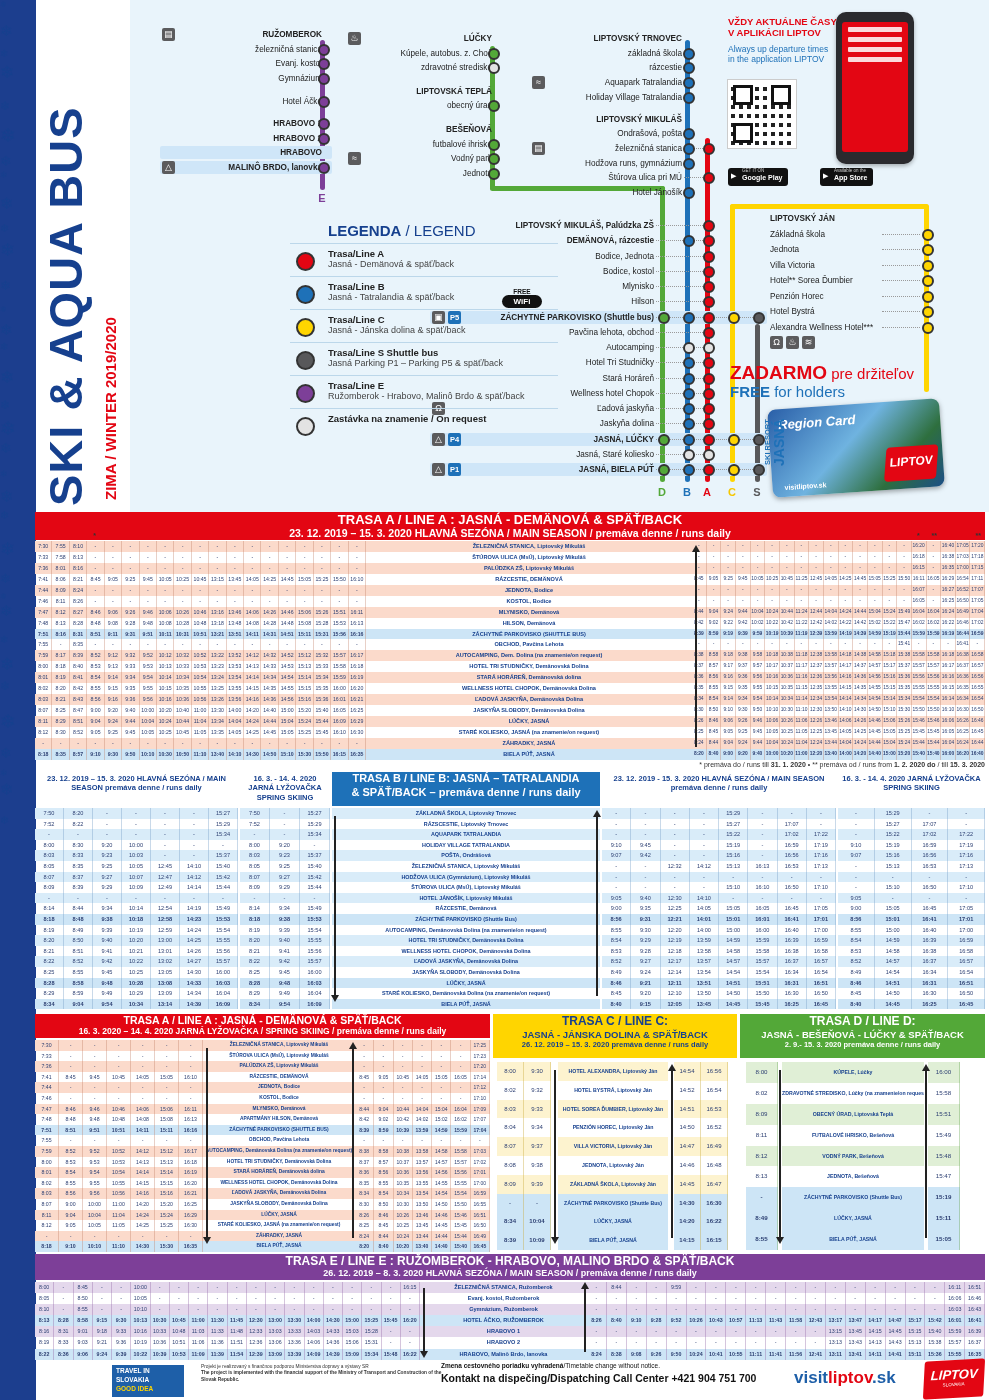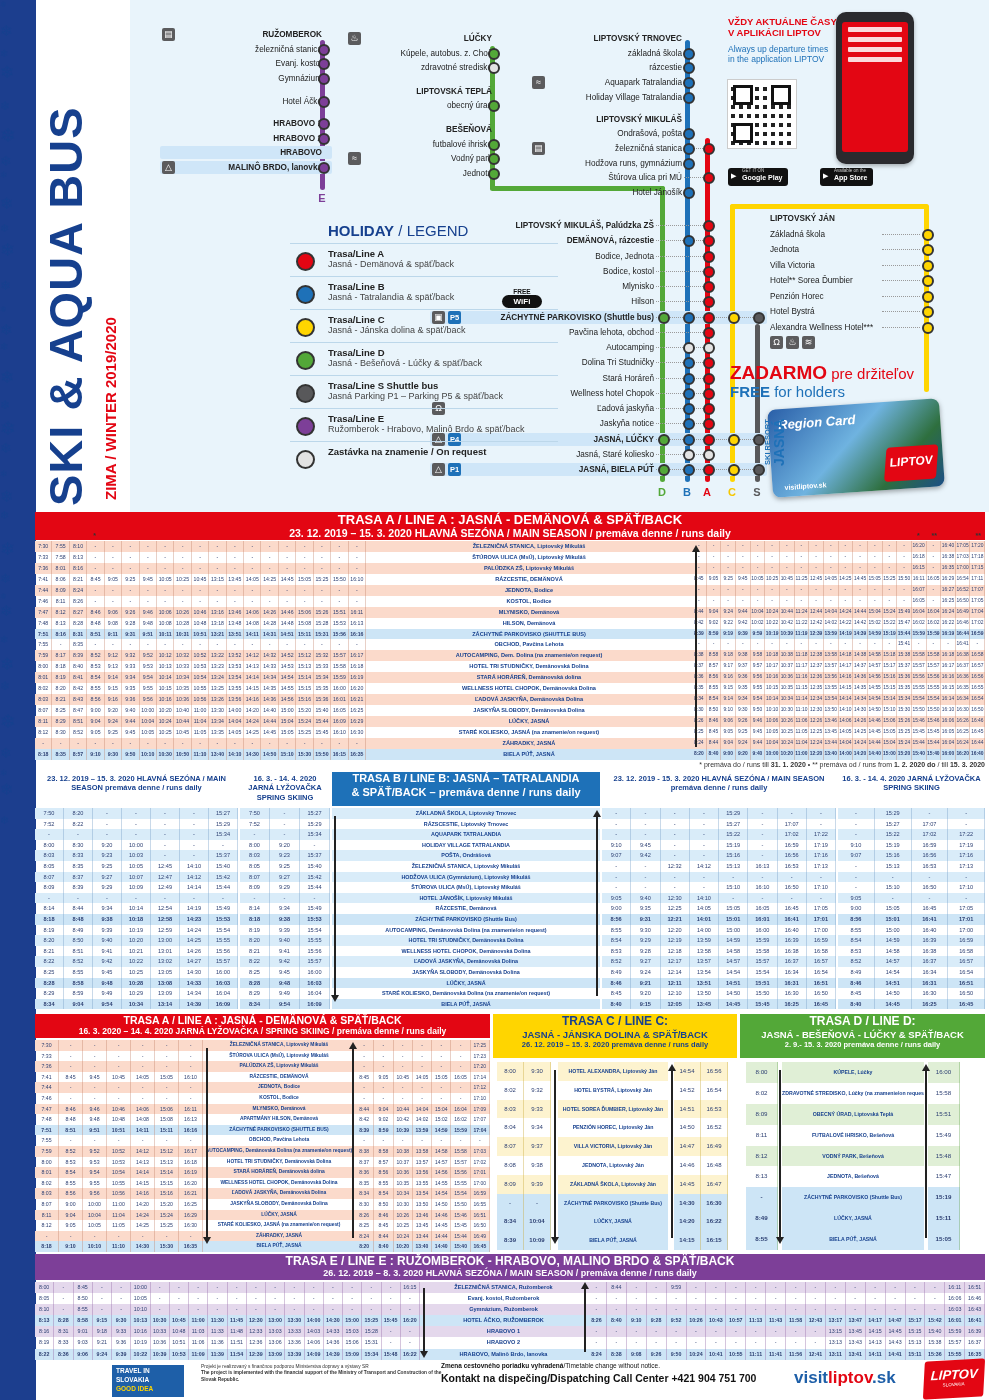--- a/index.html
+++ b/index.html
@@ -357,21 +357,21 @@
             <div class="mdot" style="left: 273px; background: rgb(227, 6, 19);"></div>
           </div>
           <div class="mrow" style="top: 122px;">
             <div class="mlead" style="left: 226px; width: 47px;"></div>
             <div class="mlabel" style="left: 0px; width: 224px;">Autocamping</div>
             <div class="mdot" style="left: 253px; background: rgb(227, 227, 227);"></div>
             <div class="mdot" style="left: 273px; background: rgb(227, 227, 227);"></div>
           </div>
           <div class="mrow" style="top: 137.25px;">
             <div class="mlead" style="left: 226px; width: 47px;"></div>
-            <div class="mlabel" style="left: 0px; width: 224px;">Dolina Tri Studničky</div>
+            <div class="mlabel" style="left: 0px; width: 224px;">Hotel Tri Studničky</div>
             <div class="mdot" style="left: 253px; background: rgb(30, 113, 184);"></div>
             <div class="mdot" style="left: 273px; background: rgb(227, 6, 19);"></div>
           </div>
           <div class="mrow" style="top: 152.5px;">
             <div class="mlead" style="left: 226px; width: 47px;"></div>
             <div class="mlabel" style="left: 0px; width: 224px;">Stará Horáreň</div>
             <div class="mdot" style="left: 253px; background: rgb(30, 113, 184);"></div>
             <div class="mdot" style="left: 273px; background: rgb(227, 6, 19);"></div>
           </div>
           <div class="mrow" style="top: 167.75px;">
@@ -382,21 +382,21 @@
           </div>
           <div class="mrow" style="top: 183px;">
             <div class="mlead" style="left: 226px; width: 47px;"></div>
             <div class="mlabel" style="left: 0px; width: 224px;">Ľadová jaskyňa</div>
             <div class="micon" style="left: 2px;">Ω</div>
             <div class="mdot" style="left: 253px; background: rgb(30, 113, 184);"></div>
             <div class="mdot" style="left: 273px; background: rgb(227, 6, 19);"></div>
           </div>
           <div class="mrow" style="top: 198.25px;">
             <div class="mlead" style="left: 226px; width: 47px;"></div>
-            <div class="mlabel" style="left: 0px; width: 224px;">Jaskyňa notice</div>
+            <div class="mlabel" style="left: 0px; width: 224px;">Jaskyňa dolina</div>
             <div class="mdot" style="left: 253px; background: rgb(30, 113, 184);"></div>
             <div class="mdot" style="left: 273px; background: rgb(227, 6, 19);"></div>
           </div>
           <div class="mrow" style="top: 213.5px;">
             <div class="mhl" style="left: 0px; width: 337px;"></div>
             <div class="mlead" style="left: 226px; width: 97px;"></div>
             <div class="mlabel b" style="left: 0px; width: 224px;">JASNÁ, LÚČKY</div>
             <div class="micon" style="left: 2px;">△</div>
             <div class="micon pbadge" style="left: 18px;">P4</div>
             <div class="mdot" style="left: 228px; background: rgb(83, 168, 56);"></div>
@@ -474,41 +474,36 @@
     <div id="mapletters">
         <div class="mletter" style="left: 524px; top: 486px; color: rgb(83, 168, 56);">D</div>
         <div class="mletter" style="left: 549px; top: 486px; color: rgb(30, 113, 184);">B</div>
         <div class="mletter" style="left: 569px; top: 486px; color: rgb(227, 6, 19);">A</div>
         <div class="mletter" style="left: 594px; top: 486px; color: rgb(246, 199, 0);">C</div>
         <div class="mletter" style="left: 619px; top: 486px; color: rgb(88, 88, 90);">S</div>
         <div class="mletter" style="left: 184px; top: 192px; color: rgb(125, 63, 152);">E</div>
       </div>
 
     <div id="legend" class="abs">
-      <h3><span class="b">HOLIDAY</span><span class="lt"> / LEGEND</span></h3>
+      <h3><span class="b">LEGENDA</span><span class="lt"> / LEGEND</span></h3>
       <div id="legend-items">
           <div class="lgrow">
             <div class="lgdot" style="background: rgb(227, 6, 19);"></div>
             <div class="lgl">Trasa/Line A</div>
             <div class="lgd">Jasná - Demänová &amp; späť/back</div>
           </div>
           <div class="lgrow">
             <div class="lgdot" style="background: rgb(30, 113, 184);"></div>
             <div class="lgl">Trasa/Line B</div>
             <div class="lgd">Jasná - Tatralandia &amp; späť/back</div>
           </div>
           <div class="lgrow">
             <div class="lgdot" style="background: rgb(255, 213, 0);"></div>
             <div class="lgl">Trasa/Line C</div>
             <div class="lgd">Jasná - Jánska dolina &amp; späť/back</div>
-          </div>
-          <div class="lgrow">
-            <div class="lgdot" style="background: rgb(83, 168, 56);"></div>
-            <div class="lgl">Trasa/Line D</div>
-            <div class="lgd">Jasná - Bešeňová - Lúčky &amp; späť/back</div>
           </div>
           <div class="lgrow">
             <div class="lgdot" style="background: rgb(88, 88, 90);"></div>
             <div class="lgl">Trasa/Line S Shuttle bus</div>
             <div class="lgd">Jasná Parking P1 – Parking P5 &amp; späť/back</div>
           </div>
           <div class="lgrow">
             <div class="lgdot" style="background: rgb(125, 63, 152);"></div>
             <div class="lgl">Trasa/Line E</div>
             <div class="lgd">Ružomberok - Hrabovo, Malinô Brdo &amp; späť/back</div>

